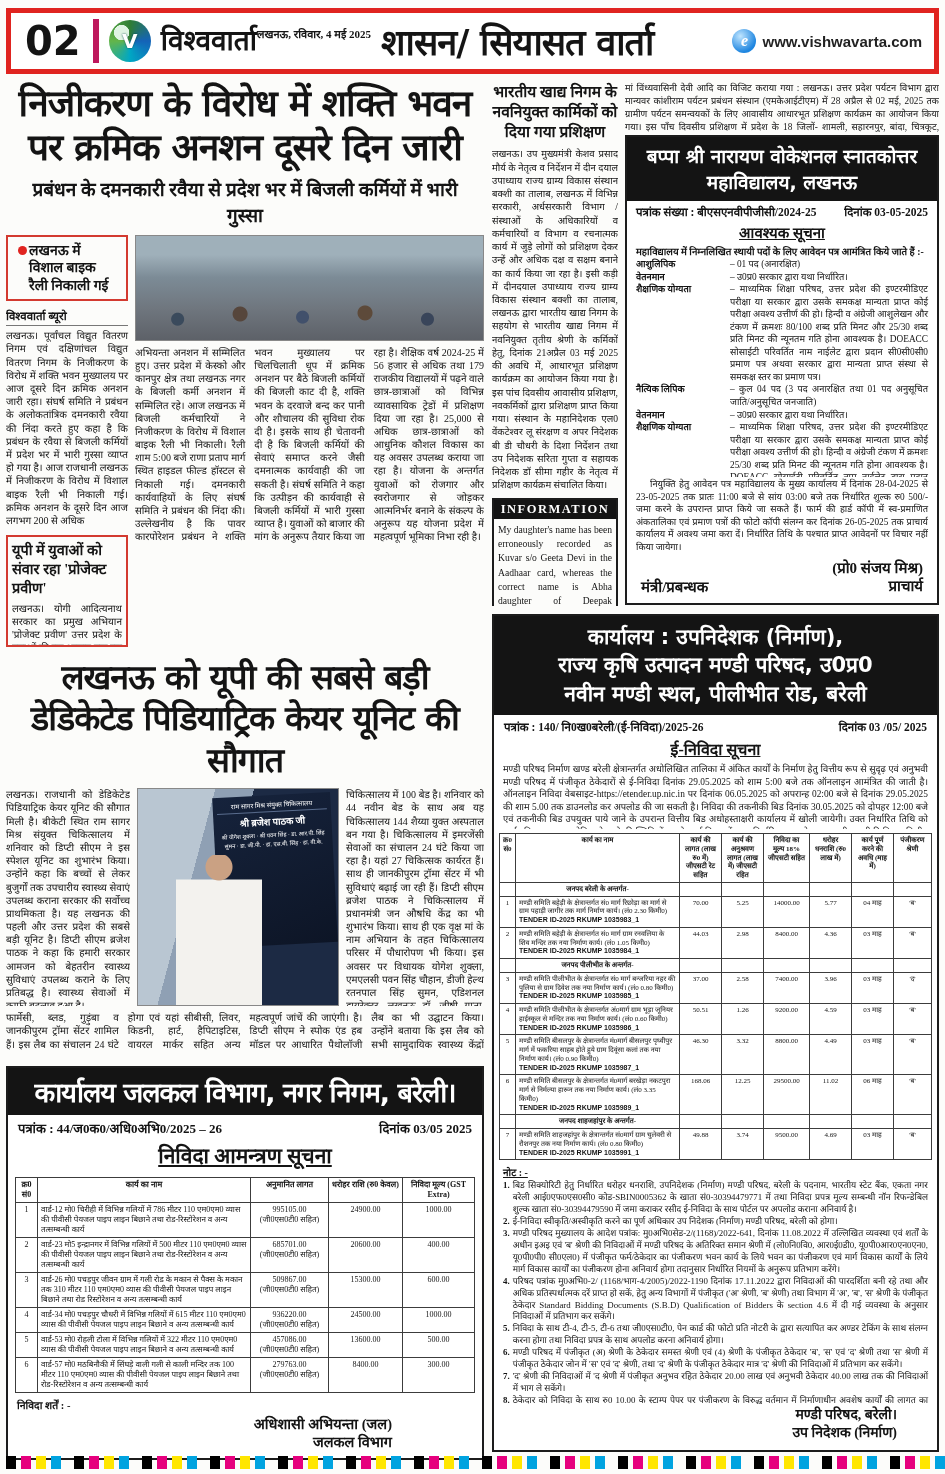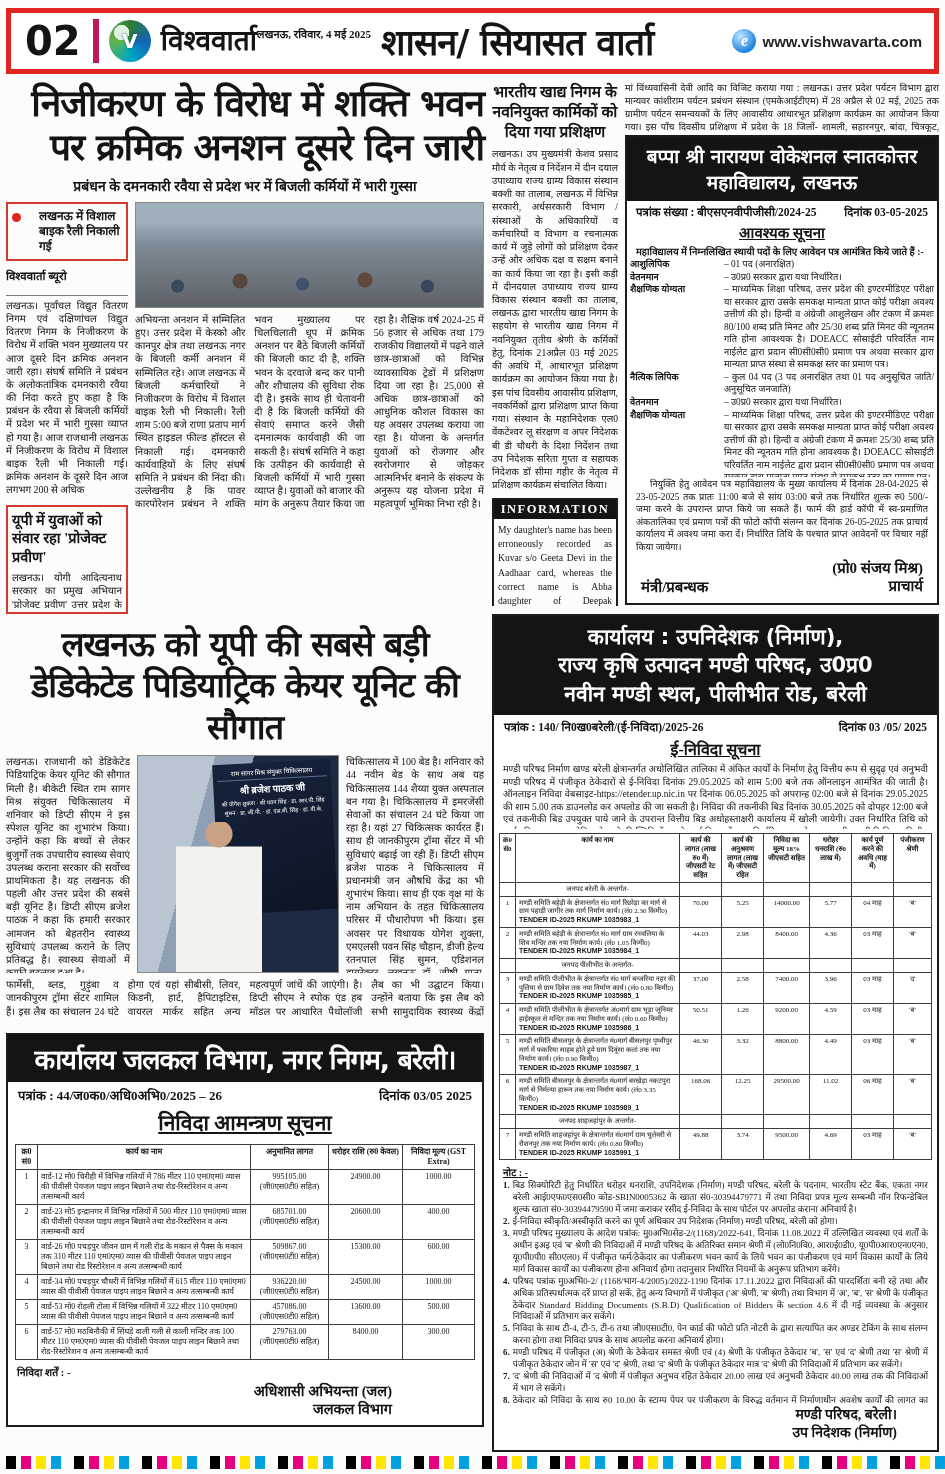--- a/index.html
+++ b/index.html
@@ -16,27 +16,27 @@
   .section-title{flex:1;text-align:left;font-size:36px;font-weight:700;font-family:"DejaVu Sans",sans-serif;letter-spacing:-1px}
   .website{display:flex;align-items:center;gap:6px;font-family:"Liberation Sans",sans-serif;font-weight:700;font-size:15px;color:#222}
   .e-icon{width:24px;height:24px;border-radius:50%;background:radial-gradient(circle at 35% 30%,#bfe5ff,#1f86e0 70%);color:#fff;display:flex;align-items:center;justify-content:center;font-style:italic;font-family:"Liberation Serif",serif;font-weight:700;font-size:16px}
 
   
   .content{position:absolute;top:82px;left:6px;right:6px;display:flex;gap:8px;align-items:flex-start}
   .col-left{width:478px;flex:none}
   .col-right{flex:1;min-width:0}
 
   
-  .a1-headline{font-size:37px;line-height:1.2;font-weight:700;text-align:right;font-family:"DejaVu Sans",sans-serif;letter-spacing:-1px}
-  .a1-subhead{font-size:14px;font-weight:700;text-align:center;margin:5px 16px 7px}
+  .a1-headline{font-size:37px;line-height:1.2;font-weight:700;text-align:center;font-family:"DejaVu Sans",sans-serif;letter-spacing:-1px}
+  .a1-subhead{font-size:19px;font-weight:700;text-align:center;margin:5px 16px 7px}
   .a1-body{display:flex;gap:7px;height:412px;overflow:hidden}
   .a1-left{width:122px;flex:none;display:flex;flex-direction:column}
-  .highlight-box{border:2px solid #d33a30;padding:5px 4px;font-weight:700;font-size:12px;line-height:1.25;display:flex;gap:18px;align-items:flex-start}
+  .highlight-box{border:2px solid #d33a30;padding:5px 10px;font-weight:700;font-size:14px;line-height:1.25;display:flex;gap:2px;align-items:flex-start}
   .red-dot{width:9px;height:9px;border-radius:50%;background:#e02420;flex:none;margin-top:4px}
-  .byline{font-weight:700;font-size:11.5px;margin:7px 0 3px;border-bottom:1px solid #777;padding-bottom:12px}
+  .byline{font-weight:700;font-size:11.5px;margin:7px 0 3px;border-bottom:1px solid #777;padding-bottom:2px}
   .smalltext{font-size:10px;line-height:1.32;text-align:justify}
   .a1-right{flex:1;min-width:0;display:flex;flex-direction:column}
   .rally-photo{height:106px;flex:none;border:1px solid #888;background:
       radial-gradient(circle at 12% 80%,#3a4a5c 0 6px,transparent 7px),
       radial-gradient(circle at 30% 75%,#56463c 0 7px,transparent 8px),
       radial-gradient(circle at 48% 78%,#41506b 0 6px,transparent 7px),
       radial-gradient(circle at 66% 74%,#5d4a3a 0 7px,transparent 8px),
       radial-gradient(circle at 84% 80%,#39455a 0 6px,transparent 7px),
       linear-gradient(180deg,#9fb0ba 0 18%,#7c8b96 40%,#6f767e 70%,#5d6168 100%)}
   .a1-cols{flex:1;margin-top:5px;column-count:3;column-gap:9px;overflow:hidden}
@@ -62,21 +62,21 @@
   .notice{border:2px solid #1c1c1c;background:#fff}
   .bar{background:#141414;color:#fff;text-align:center;font-weight:700;font-family:"DejaVu Sans",sans-serif}
   .ref-row{display:flex;justify-content:space-between;font-weight:700;padding:4px 10px 2px}
   .notice-heading{text-align:center;font-weight:700;text-decoration:underline;margin:2px 0 3px}
   .para{text-align:justify;padding:0 9px;line-height:1.34}
   table.tnd{border-collapse:collapse;margin:4px auto;table-layout:fixed}
   .tnd th,.tnd td{border:1px solid #3c3c3c;padding:2px 3px;vertical-align:top;text-align:center}
   .tnd th{font-weight:700}
   .tnd td.name{text-align:left}
   .tid{font-weight:700;font-family:"Liberation Sans",sans-serif}
-  .sec-label{text-align:center;font-weight:400}
+  .sec-label{text-align:center;font-weight:700}
   .list{padding:0 9px 0 9px;line-height:1.34;text-align:justify}
   .list .li{display:flex;gap:3px}
   .list .num{font-weight:700;flex:none}
   .sign{font-weight:700;text-align:right;line-height:1.3}
 
   
   .jalkal{margin-top:9px;height:394px;display:flex;flex-direction:column;overflow:hidden}
   .jalkal .bar{font-size:27px;padding:5px 2px;letter-spacing:-1px}
   .jalkal .ref-row{font-size:13px}
   .jalkal .notice-heading{font-size:21px}
@@ -94,21 +94,21 @@
   .info-box{border:2px solid #1c1c1c;margin-top:6px}
   .info-bar{background:#141414;color:#fff;text-align:center;font-weight:700;font-size:12.5px;letter-spacing:1.5px;padding:2px;font-family:"Liberation Serif",serif}
   .info-text{font-size:9.6px;line-height:1.5;text-align:justify;padding:4px 4px}
   .right-sub{flex:1;min-width:0}
   .strip{font-size:9.3px;line-height:1.4;text-align:justify;height:50px;overflow:hidden}
   .bsnv{margin-top:3px;height:470px;display:flex;flex-direction:column;overflow:hidden}
   .bsnv .bar{font-size:19px;padding:6px 2px}
   .bsnv .ref-row{font-size:11.5px;padding:3px 9px 1px}
   .bsnv .notice-heading{font-size:15px}
   .bsnv-intro{font-size:9.8px;font-weight:700;padding:0 9px}
-  .pos-list{padding:0 3px;flex:1;overflow:hidden}
+  .pos-list{padding:0 9px;flex:1;overflow:hidden}
   .pos-row{display:flex;font-size:9.3px;line-height:1.35}
   .pos-term{width:94px;flex:none;font-weight:700}
   .pos-desc{flex:1;text-align:justify}
   .bsnv-close{font-size:9.3px;line-height:1.35;text-align:justify;padding:1px 9px;text-indent:14px}
   .bsnv-sign{display:flex;justify-content:space-between;align-items:flex-end;padding:4px 14px 7px;font-weight:700;font-size:15px}
   .bsnv-sign .right{text-align:right;line-height:1.25}
 
   
   .mandi{margin-top:8px;height:838px;display:flex;flex-direction:column;overflow:hidden}
   .mandi .bar{font-size:21px;line-height:1.35;padding:7px 4px}

